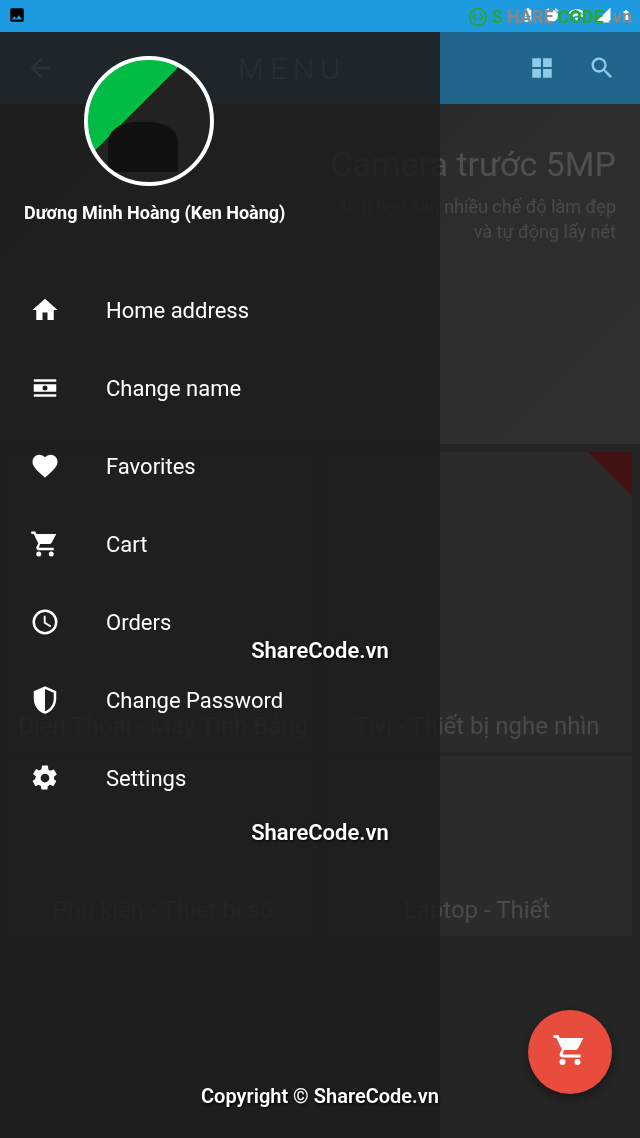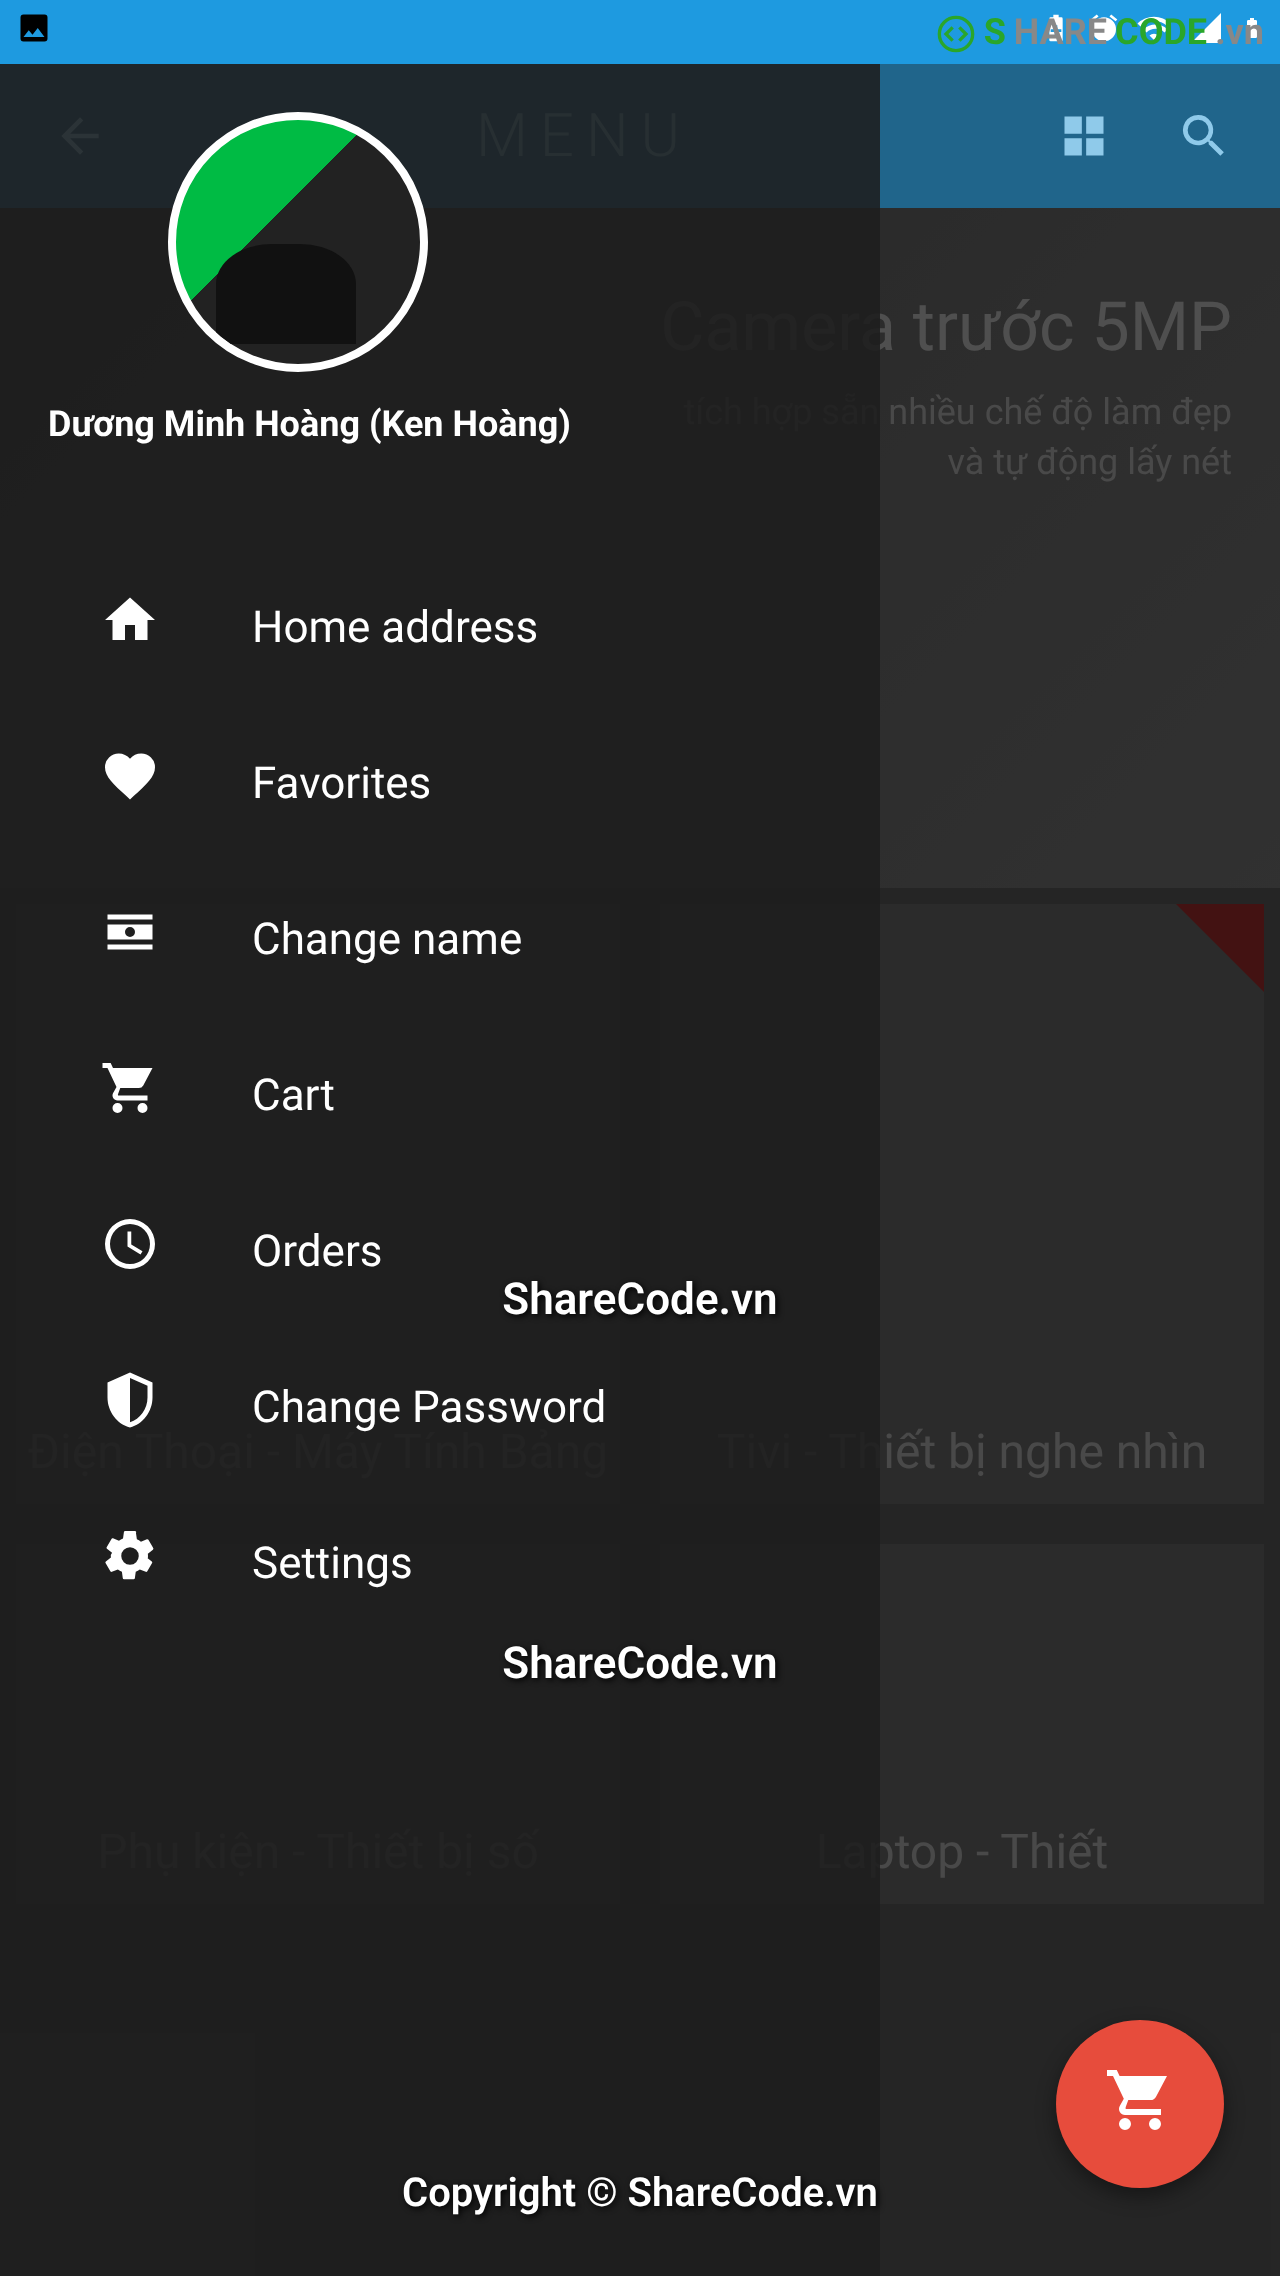--- a/index.html
+++ b/index.html
@@ -17,40 +17,40 @@
   .app-bar .title { flex: 1; text-align: center; font-size: 30px; letter-spacing: 6px; font-weight: 300; color: #6fa8c5; }
   .app-bar .actions { display: flex; gap: 32px; }
   .app-bar .icon { width: 28px; height: 28px; display:flex; align-items:center; justify-content:center; }
   .app-bar svg { fill: #8fcaea; }
 
   
   .bg-content { position: absolute; top: 104px; left: 0; right: 0; bottom: 0; filter: brightness(0.55); }
   .banner { height: 340px; background: linear-gradient(135deg,#6b6b6b,#8a8a8a); position: relative; color:#eee; padding: 40px 24px; }
   .banner .bigtxt { position:absolute; right:24px; top:40px; font-size:34px; font-weight:400; color:#ddd; }
   .banner .subtxt { position:absolute; right:24px; top:90px; font-size:18px; color:#ccc; text-align:right; line-height:1.4; }
-  .grid { display:grid; grid-template-columns:1fr 1fr; gap:20px; padding:8px; }
+  .grid { display:grid; grid-template-columns:1fr 1fr; gap:4px; padding:8px; }
   .card { background:#7a7a7a; height:300px; position:relative; color:#ccc; font-size:24px; text-align:center; display:flex; flex-direction:column; justify-content:flex-end; padding-bottom:12px; }
   .card.small { height: 180px; }
   .card .red-corner { position:absolute; top:0; right:0; border-top:44px solid #b33; border-left:44px solid transparent; }
 
   
   .fab { position:absolute; right:28px; bottom:44px; width:84px; height:84px; border-radius:50%; background:#e74c3c; display:flex; align-items:center; justify-content:center; box-shadow:0 4px 10px rgba(0,0,0,0.4); }
   .fab svg { fill:#fff; width:36px; height:36px; }
 
   
   .scrim { position:absolute; top:32px; left:0; right:0; bottom:0; background:rgba(0,0,0,0.35); }
 
   
   .drawer { position:absolute; top:32px; left:0; width:440px; bottom:0; background: rgba(30,30,30,0.88); color:#fff; padding: 24px 0; }
   .drawer-header { padding: 0 24px 20px 24px; }
   .avatar { width:130px; height:130px; border-radius:50%; border:4px solid #fff; background: linear-gradient(135deg,#0b4 0%, #0b4 40%, #222 40%, #222 100%); margin-bottom:16px; margin-left: 60px; position:relative; overflow:hidden; }
   .avatar::after { content:""; position:absolute; bottom:10px; left:20px; width:70px; height:50px; background:#111; border-radius:40% 40% 0 0; }
   .username { font-size:18px; font-weight:700; }
   .menu-list { list-style:none; margin-top: 28px; }
-  .menu-item { display:flex; align-items:flex-end; gap: 44px; padding: 22px 28px; font-size:22px; cursor:pointer;margin-left:20px; }
+  .menu-item { display:flex; align-items:center; gap: 44px; padding: 22px 28px; font-size:22px; cursor:pointer; }
   .menu-item .micon { width:34px; height:34px; display:flex; align-items:center; justify-content:center; }
   .menu-item svg { fill:#fff; width:30px; height:30px; }
 
   
   .wm { position:absolute; color:#fff; font-size:22px; font-weight:600; text-shadow:1px 1px 3px #000; pointer-events:none; }
   .wm.w1 { top: 638px; left: 50%; transform:translateX(-50%); }
   .wm.w2 { top: 820px; left: 50%; transform:translateX(-50%); }
   .wm.bottom { bottom: 30px; left:50%; transform:translateX(-50%); font-size:20px; }
   .logo-wm { position:absolute; top:6px; right:8px; color:#4fbf4f; font-size:18px; font-weight:700; display:flex; align-items:center; gap:4px; }
   .logo-wm span.s { color:#2aa62a; }
@@ -144,32 +144,32 @@
       <span class="micon">
           <svg viewBox="0 0 24 24">
             <path d="M10 20v-6h4v6h5v-8h3L12 3 2 12h3v8z"></path>
           </svg>
         </span>
       <span>Home address</span>
     </li>
     <li class="menu-item">
       <span class="micon">
           <svg viewBox="0 0 24 24">
+            <path d="M3 5h18v2H3V5zm0 14h18v-2H3v2zm0-4h18V9H3v6zm9-5a2 2 0 1 1 0 4 2 2 0 0 1 0-4z"></path>
+          </svg>
+        </span>
+      <span>Change name</span>
+    </li>
+    <li class="menu-item">
+      <span class="micon">
+          <svg viewBox="0 0 24 24">
             <path d="M12 21.35l-1.45-1.32C5.4 15.36 2 12.28 2 8.5A5.5 5.5 0 0 1 7.5 3c1.74 0 3.41.81 4.5 2.09A5.99 5.99 0 0 1 16.5 3 5.5 5.5 0 0 1 22 8.5c0 3.78-3.4 6.86-8.55 11.54L12 21.35z"></path>
           </svg>
         </span>
       <span>Favorites</span>
-    </li>
-    <li class="menu-item">
-      <span class="micon">
-          <svg viewBox="0 0 24 24">
-            <path d="M3 5h18v2H3V5zm0 14h18v-2H3v2zm0-4h18V9H3v6zm9-5a2 2 0 1 1 0 4 2 2 0 0 1 0-4z"></path>
-          </svg>
-        </span>
-      <span>Change name</span>
     </li>
     <li class="menu-item">
       <span class="micon">
           <svg viewBox="0 0 24 24">
             <path d="M7 18a2 2 0 1 0 .001 4.001A2 2 0 0 0 7 18zm10 0a2 2 0 1 0 .001 4.001A2 2 0 0 0 17 18zM7.2 14.6l.1-.4L8.1 12h7.45a2 2 0 0 0 1.75-1.03L21 4H5.2l-.94-2H1v2h2l3.6 7.59-1.35 2.44A2 2 0 0 0 7 17h12v-2H7.4a.25.25 0 0 1-.2-.4z"></path>
           </svg>
         </span>
       <span>Cart</span>
     </li>
     <li class="menu-item">

